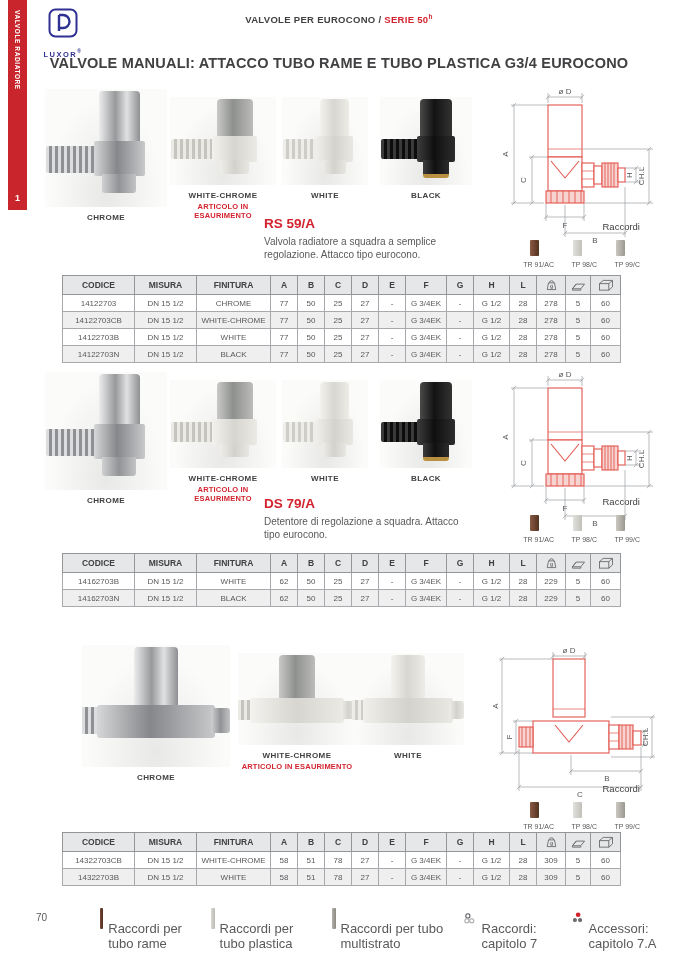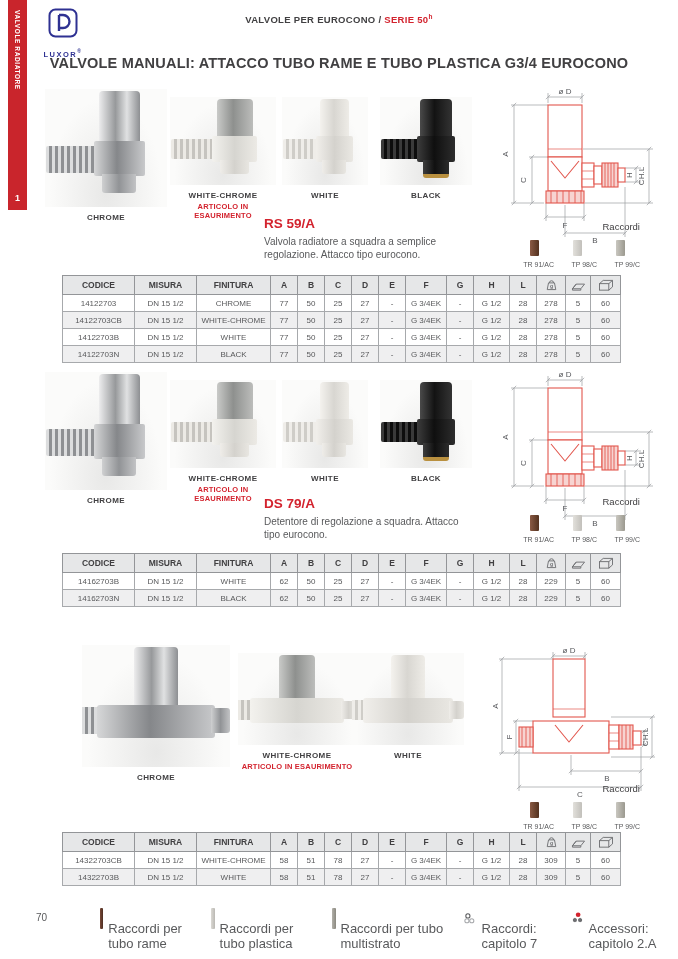--- a/index.html
+++ b/index.html
@@ -807,18 +807,18 @@
             <circle cx="12" cy="12" r="3.2" fill="none" stroke="#a7a9ac" stroke-width="1.6"></circle>
           </svg>
           <span class="legend-label">Raccordi: capitolo 7</span>
         </div>
         <div class="legend-item">
           <svg width="20" height="18" viewBox="0 0 20 18">
             <circle cx="11" cy="4" r="3.6" fill="#d3232e"></circle>
             <path d="M3 10.5 l3-1.7 3 1.7 v3.5 l-3 1.7 -3-1.7 z" fill="#6d6e71"></path>
             <path d="M11 10.5 l3-1.7 3 1.7 v3.5 l-3 1.7 -3-1.7 z" fill="#6d6e71"></path>
           </svg>
-          <span class="legend-label">Accessori: capitolo 2.A</span>
+          <span class="legend-label">Accessori: capitolo 7.A</span>
         </div>
       </div>
   </div>
 
 </div>
 
 </body></html>

